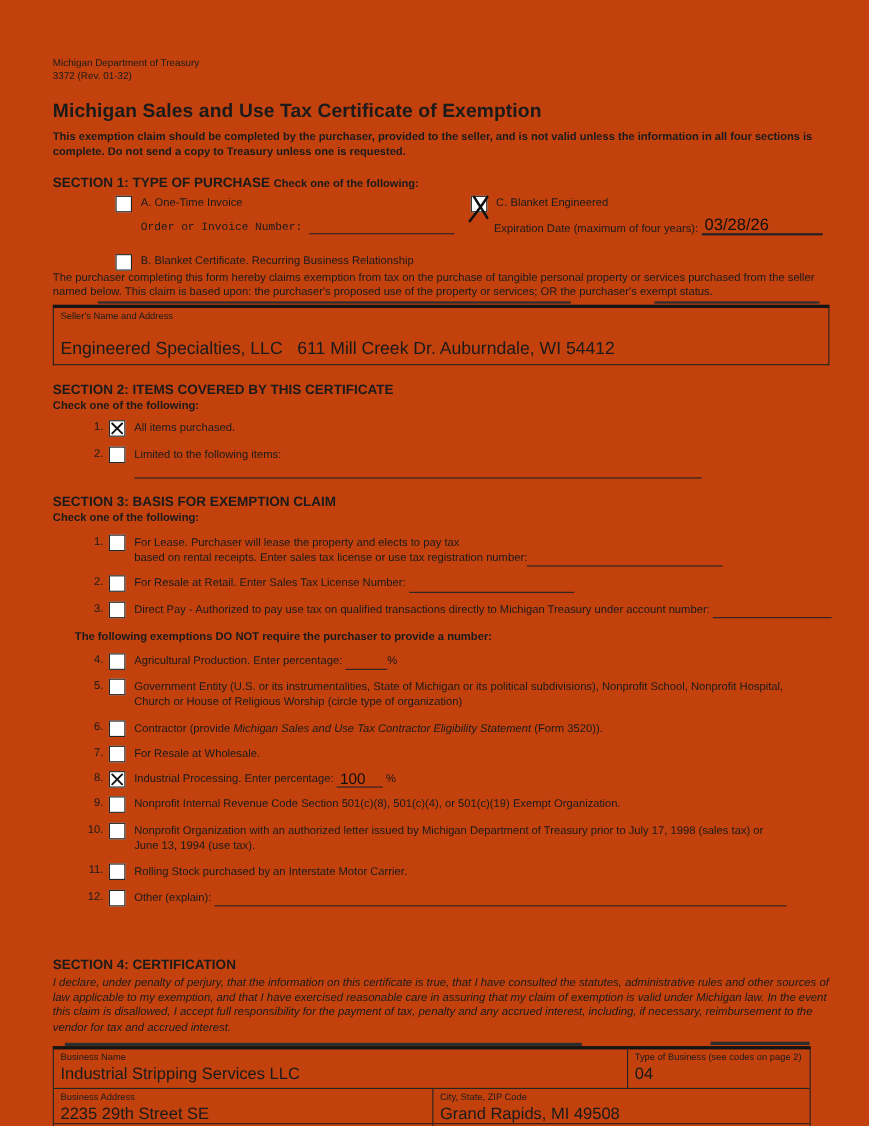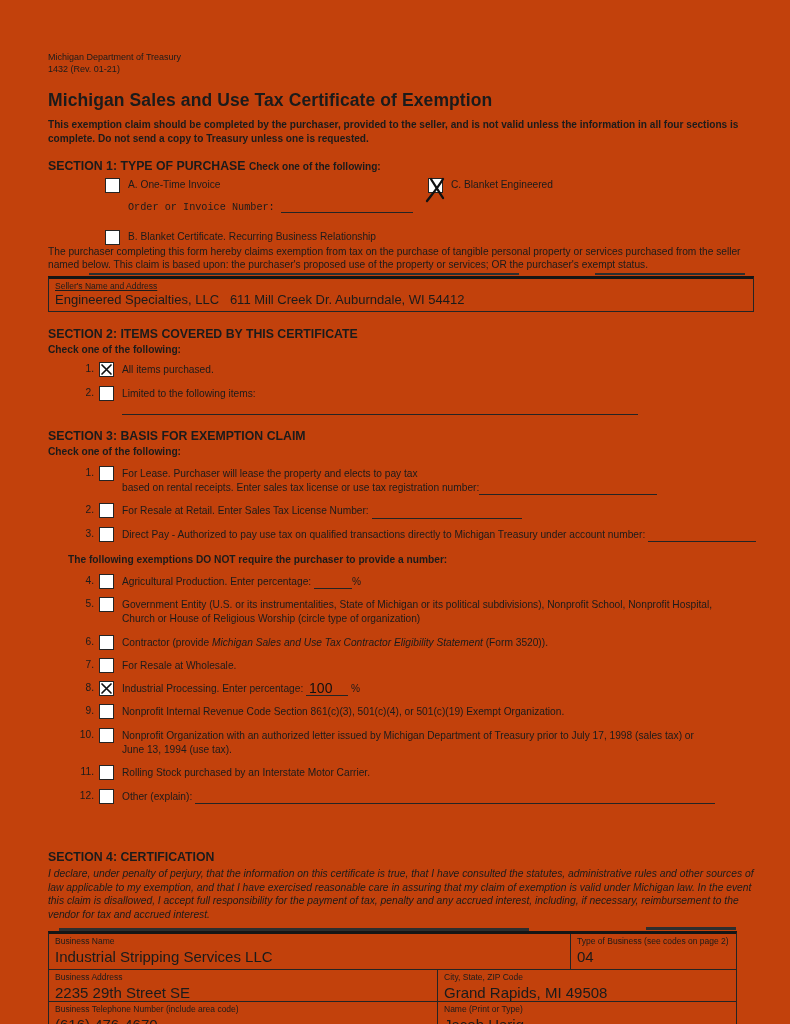--- a/index.html
+++ b/index.html
@@ -31,35 +31,35 @@
   .blank .entry{position:absolute;left:3px;bottom:0px;white-space:nowrap;}
   
   .s1-cols{display:flex;align-items:flex-start;margin-top:3px;}
   .s1-left{width:380px;flex:none;}
   .optrow{display:flex;align-items:flex-start;font-size:10.2px;}
   .optrow .cb{margin-right:8px;margin-top:0;}
   .optrow .olabel{padding-top:1px;}
   .s1-sub{font-size:10.2px;margin-top:6px;}
   
   .seller-box{position:relative;margin-top:4px;width:692px;border:1.6px solid #242424;border-top:3px solid #151515;padding:2px 6px 4px 6px;}
-  .box-label{font-size:8.5px;text-decoration:underline;}
-  .box-value{font-size:13px;margin-top:1px;white-space:pre-wrap;}
+  .box-label{font-size:8.5px;}
+  .box-value{font-size:16px;margin-top:17px;white-space:pre-wrap;}
   
   .nrow{display:flex;align-items:flex-start;font-size:10.2px;margin:0 0 8px 0;}
   .nrow .num{width:46px;flex:none;text-align:right;padding-top:1px;}
   .nrow .cb{margin:0 8px 0 5px;}
   .nrow .lbl{padding-top:1px;line-height:1.4;}
   .nowrap{white-space:nowrap;}
   .divider-note{font-size:10.2px;font-weight:bold;margin:12px 0 9px 20px;}
   .it{font-style:italic;}
   
   .cert-statement{font-style:italic;font-size:10.3px;line-height:1.34;width:712px;margin:3px 0 9px 0;}
   .cert-table{position:relative;width:689px;border:1.5px solid #242424;border-top:3px solid #151515;box-sizing:border-box;}
   .t-row{display:flex;}
-  .t-row + .t-row{border-top:1.5px solid #242424;gap:44px;}
+  .t-row + .t-row{border-top:1.5px solid #242424;}
   .t-cell{box-sizing:border-box;padding:2px 6px 2px 6px;overflow:visible;}
   .t-cell + .t-cell{border-left:1.5px solid #242424;}
   .t-label{font-size:8.5px;line-height:1.2;}
   .t-value{font-size:15px;margin-top:2px;white-space:nowrap;}
   .r1 .t-cell{height:35px;}
   .r2 .t-cell,.r3 .t-cell{height:31px;}
   .r4 .t-cell{height:40px;}
   .w-main{width:521px;flex:none;}
   .w-rest{flex:1;}
   .w-half{width:344px;flex:none;}
@@ -68,21 +68,21 @@
   .sig-ink{position:absolute;left:-2px;top:-9px;width:330px;height:100px;overflow:visible;z-index:3;pointer-events:none;}
   .streak{position:absolute;background:#2e2e2e;height:2.5px;z-index:1;}
 </style>
 </head>
 <body>
 
 <div class="page">
 
   <div class="agency">
     <div>Michigan Department of Treasury</div>
-    <div>1432 (Rev. 01-21)</div>
+    <div>3372 (Rev. 01-32)</div>
   </div>
 
   <div class="form-title">Michigan Sales and Use Tax Certificate of Exemption</div>
 
   <div class="intro">This exemption claim should be completed by the purchaser, provided to the seller, and is not valid unless the information in all four sections is complete. Do not send a copy to Treasury unless one is requested.</div>
 
   <div>
     <div class="sec-heading">
       <span>SECTION 1: TYPE OF PURCHASE</span>
       <span class="note">Check one of the following:</span>
@@ -100,20 +100,24 @@
       </div>
       <div class="s1-right">
         <div class="optrow">
           <span class="cb">
             <svg class="handx" viewBox="0 0 26 28">
               <path d="M7,3 C10,8 14,14 19,22 M19,3 C15,10 10,16 3,25" stroke="#111" stroke-width="2.3" fill="none" stroke-linecap="round"></path>
             </svg>
           </span>
           <span class="olabel">C. Blanket Engineered</span>
         </div>
+        <div class="s1-sub" style="padding-left:21px;">
+          <span>Expiration Date (maximum of four years):</span>
+          <span class="blank" style="width:110px;border-bottom-width:2px;"><span class="entry">03/28/26</span></span>
+        </div>
       </div>
     </div>
     <div class="optrow" style="padding-left:57px;margin-top:17px;">
       <span class="cb"></span>
       <span class="olabel">B. Blanket Certificate. Recurring Business Relationship</span>
     </div>
   </div>
 
   <div class="body-text" style="margin-top:0;width:714px;">The purchaser completing this form hereby claims exemption from tax on the purchase of tangible personal property or services purchased from the seller named below. This claim is based upon: the purchaser's proposed use of the property or services; OR the purchaser's exempt status.</div>
 
@@ -218,21 +222,21 @@
       </span>
       <span class="lbl">
         <span>Industrial Processing. Enter percentage:</span>
         <span class="blank" style="width:42px;"><span class="entry" style="font-size:14px;">100</span></span> <span>%</span>
       </span>
     </div>
 
     <div class="nrow">
       <span class="num">9.</span>
       <span class="cb"></span>
-      <span class="lbl">Nonprofit Internal Revenue Code Section 861(c)(3), 501(c)(4), or 501(c)(19) Exempt Organization.</span>
+      <span class="lbl">Nonprofit Internal Revenue Code Section 501(c)(8), 501(c)(4), or 501(c)(19) Exempt Organization.</span>
     </div>
 
     <div class="nrow">
       <span class="num">10.</span>
       <span class="cb"></span>
       <span class="lbl">
         <span class="nowrap">Nonprofit Organization with an authorized letter issued by Michigan Department of Treasury prior to July 17, 1998 (sales tax) or</span><br>
         <span class="nowrap">June 13, 1994 (use tax).</span>
       </span>
     </div>

